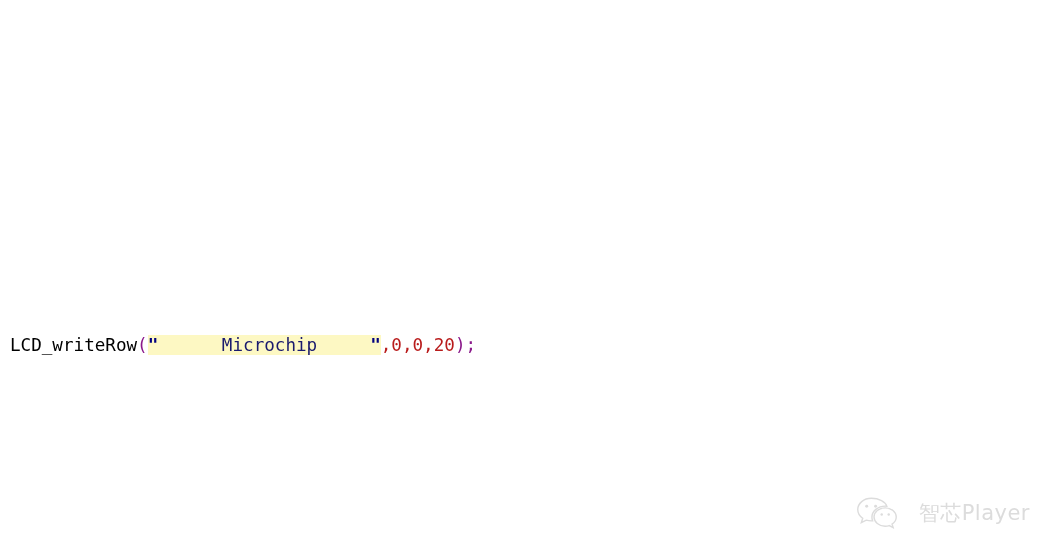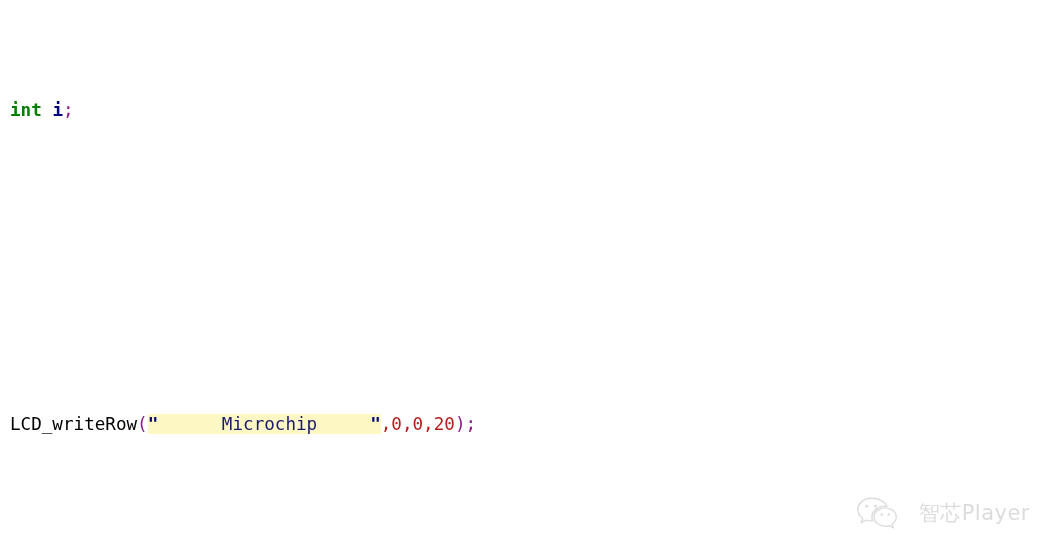--- a/index.html
+++ b/index.html
@@ -83,21 +83,20 @@
   }
 </style>
 </head>
 <body>
 
 <div id="code-surface">
 
   <div id="code-block">
 
     
-    <div class="code-line"><span class="tok-keyword">int</span><span class="tok-plain"> </span><span class="tok-decl">i</span><span class="tok-punct">;</span></div>
 
     
     <div class="code-line"><span></span></div>
 
     
 
     
     <div class="code-line"><span class="tok-ident">LCD_writeRow</span><span class="tok-punct">(</span><span class="hl"><span class="tok-quote">"</span><span class="tok-str">      Microchip     </span><span class="tok-quote">"</span></span><span class="tok-num">,0,0,20</span><span class="tok-punct">)</span><span class="tok-punct">;</span></div>
 
     

